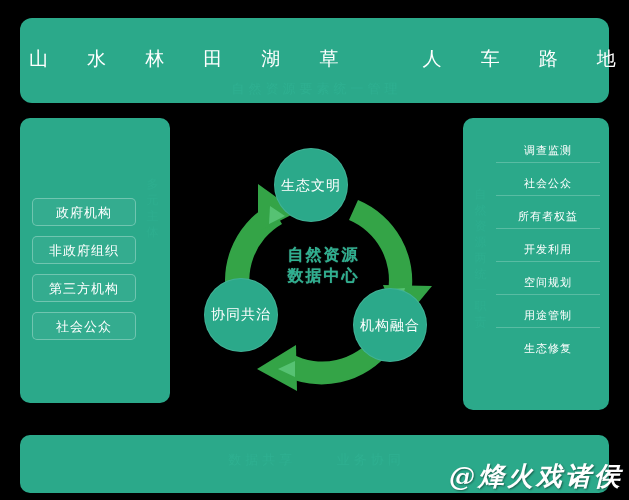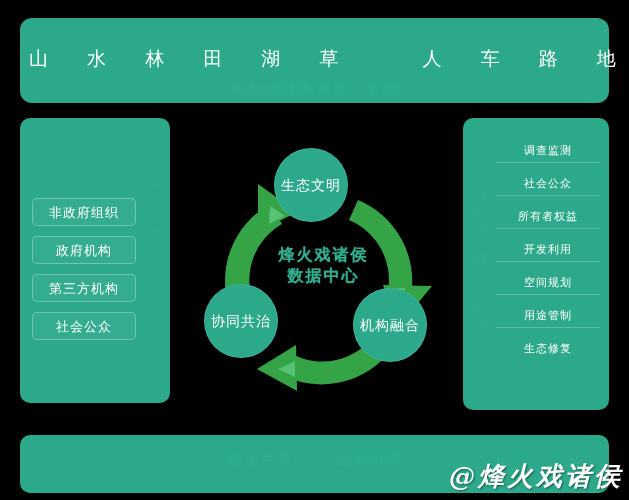--- a/index.html
+++ b/index.html
@@ -179,21 +179,21 @@
     align-items: center;
     justify-content: center;
     font-size: 14px;
     line-height: 18px;
     letter-spacing: 1px;
     text-align: center;
     box-shadow: 0 0 0 1px rgba(255,255,255,0.10) inset;
   }
   #node-top    { left: 78px;  top: 12px;  width: 74px; height: 74px; }
   #node-right  { left: 157px; top: 152px; width: 74px; height: 74px; }
-  #node-left   { left: 8px;   top: 148px; width: 74px; height: 74px; }
+  #node-left   { left: 8px;   top: 142px; width: 74px; height: 74px; font-family: Liberation Mono, monospace; }
 
   .center-label {
     position: absolute;
     left: 50px;
     top: 108px;
     width: 155px;
     text-align: center;
     color: #2FAF90;
     font-size: 16px;
     line-height: 21px;
@@ -222,22 +222,22 @@
 <body>
 
 <div class="panel" id="top-banner">
   <div class="banner-title">山  水  林  田  湖  草     人  车  路  地  房</div>
   <div class="banner-sub">自然资源要素统一管理</div>
 </div>
 
 <div class="panel" id="left-panel">
   <div class="vertical-caption">多元主体</div>
   <div class="left-list">
+    <div class="left-item">政府机构</div>
     <div class="left-item">非政府组织</div>
-    <div class="left-item">政府机构</div>
     <div class="left-item">第三方机构</div>
     <div class="left-item">社会公众</div>
   </div>
 </div>
 
 <div class="panel" id="right-panel">
   <div class="vertical-caption">自然资源两统一职责</div>
   <div class="right-list">
     <div class="right-item">调查监测</div>
     <div class="right-item">社会公众</div>
@@ -293,21 +293,21 @@
     <span>机构</span>
     <span>融合</span>
   </div>
 
   <div class="node-circle" id="node-left">
     <span>协同</span>
     <span>共治</span>
   </div>
 
   <div class="center-label">
-    <div>烽火戏诸侯</div>
+    <div>自然资源</div>
     <div>数据中心</div>
   </div>
 </div>
 
 <div class="panel" id="bottom-banner">
   <div class="banner-sub">数据共享     业务协同</div>
 </div>
 
 <div id="watermark">@烽火戏诸侯</div>
 

